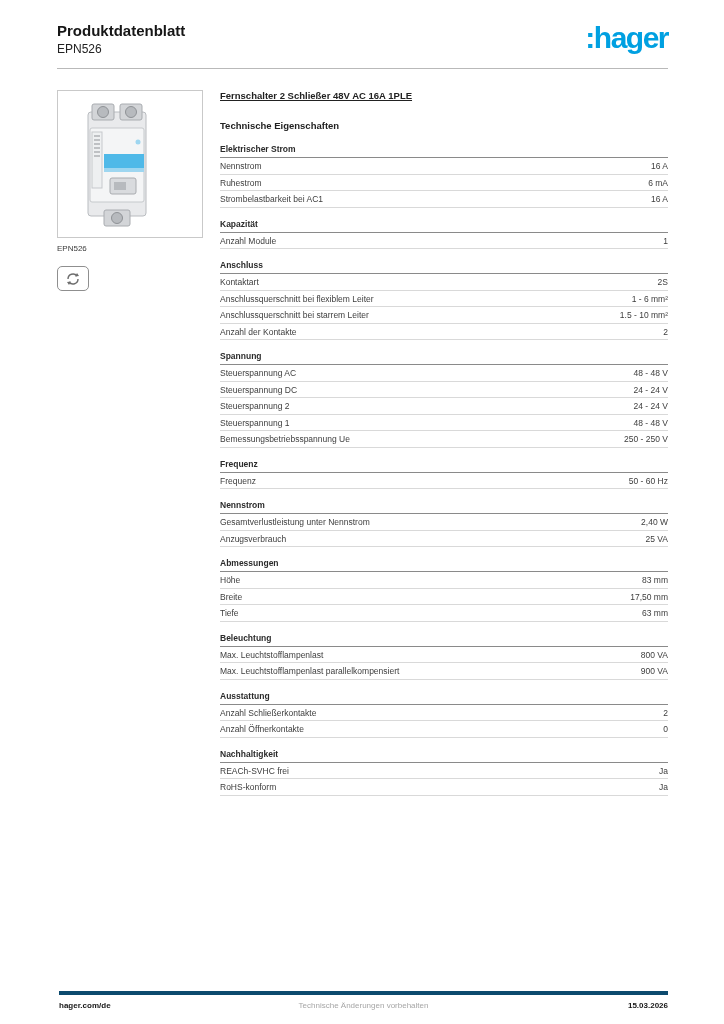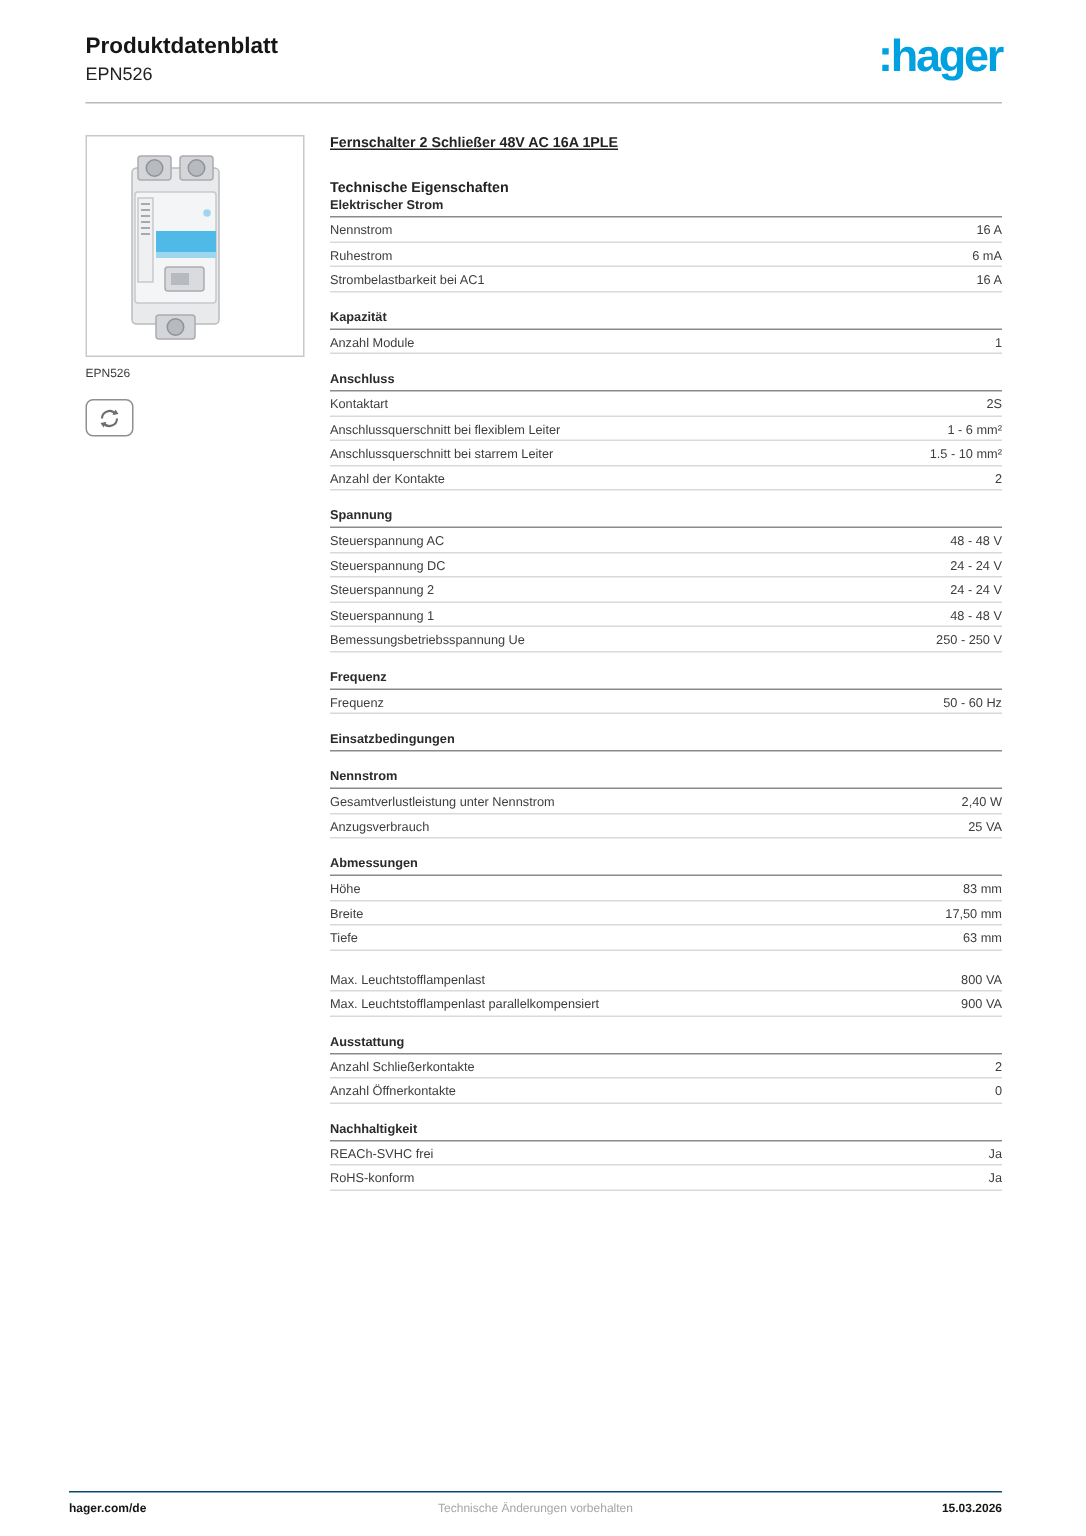--- a/index.html
+++ b/index.html
@@ -35,38 +35,38 @@
   .image-caption { font-size:8px; color:#3a3a3a; margin-top:6px; }
   .cert-box {
     width:32px; height:25px; border:1px solid #8f8f8f; border-radius:5px;
     margin-top:13px; display:flex; align-items:center; justify-content:center;
   }
 
   .right-col { flex:1; min-width:0; }
   .product-title { font-size:9.5px; font-weight:bold; color:#222;text-decoration:underline; }
   .tech-heading { font-size:9.5px; font-weight:bold; margin-top:19px; color:#222; }
 
-  .sections { }
+  .sections { margin-top:13px; }
   .section { margin-bottom:11px; }
   .section-heading {
     font-size:8.5px; font-weight:bold; color:#2b2b2b;
     padding-bottom:3px; border-bottom:1px solid #8a8a8a;
   }
   .row {
     display:flex; justify-content:space-between; align-items:baseline;
     font-size:8.5px; color:#3d3d3d;
     padding:3px 0 2.5px 0; border-bottom:1px solid #d9d9d9;
   }
   .row-label { padding-right:10px; }
   .row-value { white-space:nowrap; text-align:left; }
 
   
   .footer {
-    position:absolute; left:46px; right:56px; bottom:14px;
-    border-top:1px solid #0c4a6e; padding-top:6px;
+    position:absolute; left:59px; right:56px; bottom:14px;
+    border-top:4px solid #0c4a6e; padding-top:6px;
     display:flex; justify-content:space-between; align-items:baseline;
     font-size:8px;
   }
   .footer-left { font-weight:bold; color:#161616; }
   .footer-center {
     position:absolute; left:0; right:0; text-align:center;
     color:#a6a6a6; font-weight:normal;
   }
   .footer-right { font-weight:bold; color:#161616; position:relative; }
 </style>
@@ -224,21 +224,20 @@
     <div class="section-heading">Frequenz</div>
     <div>
   <div class="row">
     <span class="row-label">Frequenz</span>
     <span class="row-value">50 - 60 Hz</span>
   </div>
 </div>
   </div>
 
   <div class="section">
-    <div class="section-heading">Einsatzbedingungen</div>
   </div>
 
 
   <div class="section">
     <div class="section-heading">Nennstrom</div>
     <div>
   <div class="row">
     <span class="row-label">Gesamtverlustleistung unter Nennstrom</span>
     <span class="row-value">2,40 W</span>
   </div>
@@ -264,20 +263,21 @@
   </div>
 
   <div class="row">
     <span class="row-label">Tiefe</span>
     <span class="row-value">63 mm</span>
   </div>
 </div>
   </div>
 
   <div class="section">
+    <div class="section-heading">Beleuchtung</div>
     <div>
   <div class="row">
     <span class="row-label">Max. Leuchtstofflampenlast</span>
     <span class="row-value">800 VA</span>
   </div>
 
   <div class="row">
     <span class="row-label">Max. Leuchtstofflampenlast parallelkompensiert</span>
     <span class="row-value">900 VA</span>
   </div>

